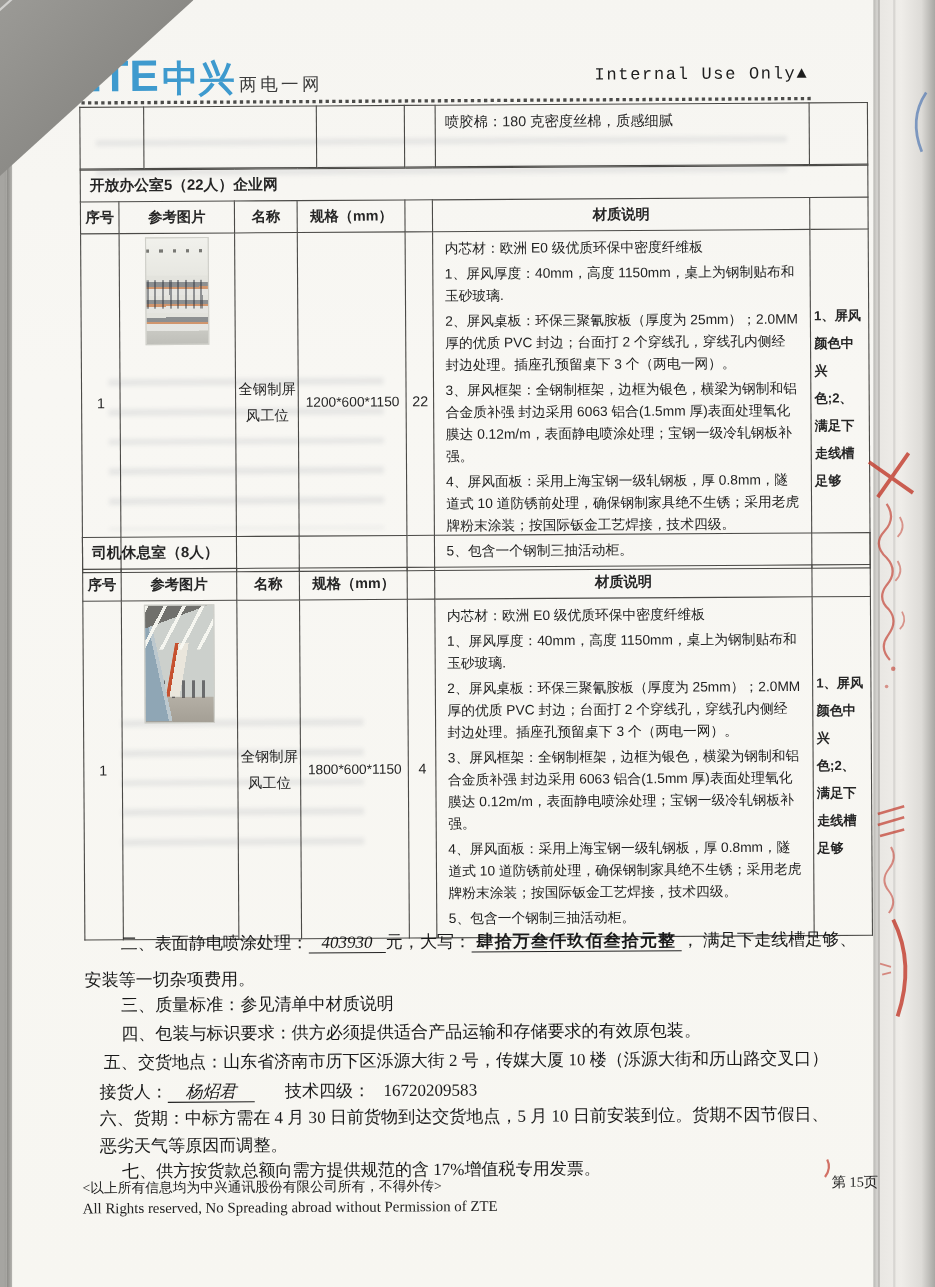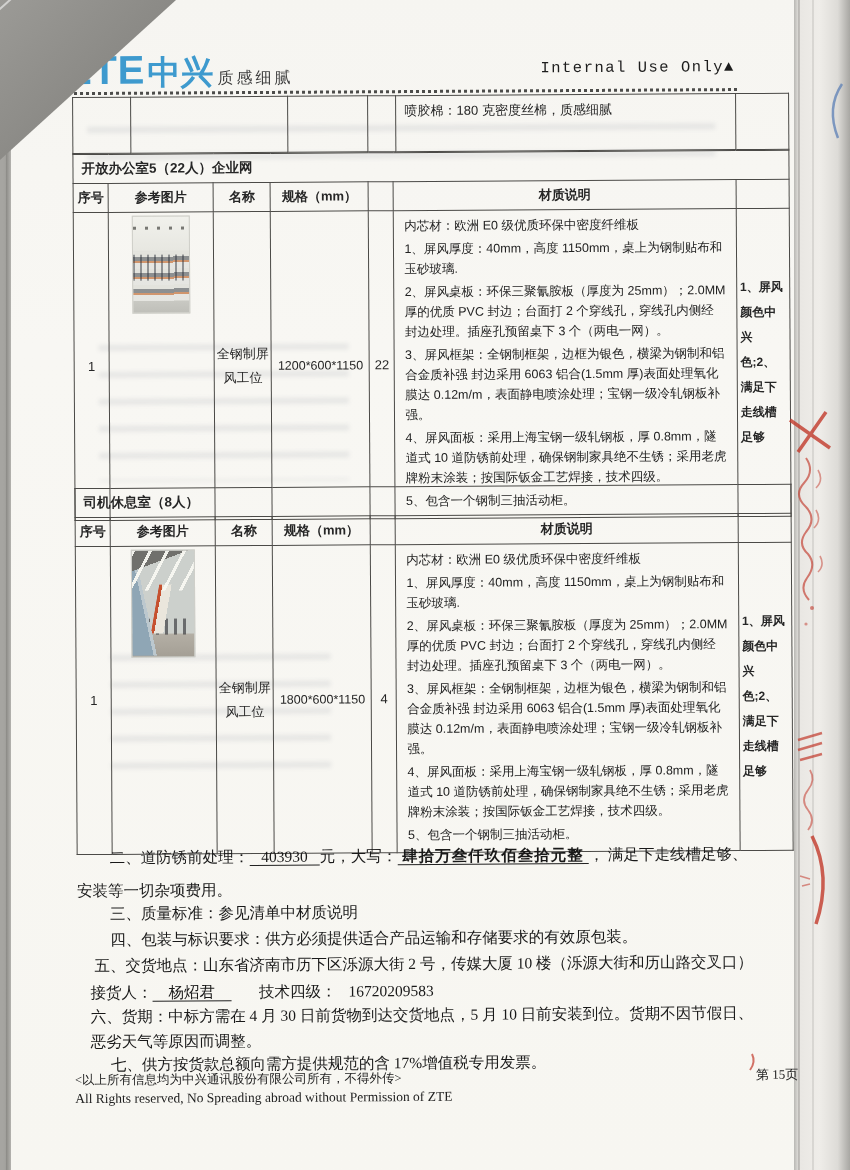--- a/index.html
+++ b/index.html
@@ -63,21 +63,21 @@
       linear-gradient(78deg,#8fa6b5 0%,#8fa6b5 26%,#bcc8ce 26%,#bcc8ce 30%,transparent 30%),
       linear-gradient(100deg,transparent 38%,#c6512f 39%,#c6512f 43%,#eae6dc 43%,#eae6dc 56%,transparent 56%),
       repeating-linear-gradient(90deg,rgba(40,40,45,.6) 0 3px,transparent 3px 9px),
       linear-gradient(#b4afa5,#a49f95);
     background-size:100% 38%,100% 100%,100% 88%,100% 46%,80% 16px,100% 22%;
     background-position:0 0,0 0,0 12px,0 34px,6px 68px,0 100%;
     background-repeat:no-repeat;}
   
   .term{position:absolute;z-index:6;font-family:"Liberation Serif","DejaVu Serif",serif;
     font-size:15.5px;color:#191919;white-space:nowrap;}
-  .uline{border-bottom:1.5px solid #222;padding:0 12px;}
+  .uline{border-bottom:1.5px solid #222;padding:0 12px;font-style:italic;}
   .uline2{border-bottom:1.5px solid #222;padding:0 5px;font-weight:bold;letter-spacing:1px;}
   
   .foot{position:absolute;z-index:6;font-family:"Liberation Serif","DejaVu Serif",serif;color:#222;}
   
   .bleed{position:absolute;z-index:4;opacity:.11;filter:blur(2px);
     background:repeating-linear-gradient(180deg,transparent 0 13px,#5d6575 13px 19px,transparent 19px 27px);}
   
   #marks{position:absolute;left:0;top:0;z-index:50;pointer-events:none;}
 </style>
 </head>
@@ -86,21 +86,21 @@
 <div id="canvas">
   <div id="paper"></div>
   <div id="edge-right">
     <div class="crease" style="left:4px"></div>
     <div class="crease" style="left:18px;opacity:.5"></div>
   </div>
 
   <div id="page-content">
 
     <div id="logo">
-      <span class="zte">ZTE</span><span class="cn">中兴</span><span class="cls">质感细腻</span>
+      <span class="zte">ZTE</span><span class="cn">中兴</span><span class="cls">两电一网</span>
     </div>
     <div id="internal">Internal Use Only▲</div>
     <div id="dots"></div>
 
     <div class="bleed" style="left:90px;top:112px;width:628px;height:46px"></div>
     <div class="bleed" style="left:100px;top:330px;width:250px;height:150px"></div>
     <div class="bleed" style="left:110px;top:640px;width:220px;height:130px"></div>
 
     <table class="tbl" style="top:95px">
       <colgroup>
@@ -205,21 +205,21 @@
           <p>3、屏风框架：全钢制框架，边框为银色，横梁为钢制和铝合金质补强 封边采用 6063 铝合(1.5mm 厚)表面处理氧化膜达 0.12m/m，表面静电喷涂处理；宝钢一级冷轧钢板补强。</p>
           <p>4、屏风面板：采用上海宝钢一级轧钢板，厚 0.8mm，隧道式 10 道防锈前处理，确保钢制家具绝不生锈；采用老虎牌粉末涂装；按国际钣金工艺焊接，技术四级。</p>
           <p>5、包含一个钢制三抽活动柜。</p>
         </td>
         <td class="note">1、屏风颜色中兴色;2、满足下走线槽足够</td>
       </tr>
     </tbody>
       </table>
 
     <div class="term" style="left:108px;top:846px">
-      <span>二、道防锈前处理：</span><span class="uline">403930</span><span>元，大写：</span><span class="uline2">肆拾万叁仟玖佰叁拾元整</span><span>， 满足下走线槽足够、</span>
+      <span>二、表面静电喷涂处理：</span><span class="uline">403930</span><span>元，大写：</span><span class="uline2">肆拾万叁仟玖佰叁拾元整</span><span>， 满足下走线槽足够、</span>
     </div>
     <div class="term" style="left:75px;top:879px">安装等一切杂项费用。</div>
     <div class="term" style="left:108px;top:902px">三、质量标准：参见清单中材质说明</div>
     <div class="term" style="left:108px;top:928px">四、包装与标识要求：供方必须提供适合产品运输和存储要求的有效原包装。</div>
     <div class="term" style="left:92px;top:954px">五、交货地点：山东省济南市历下区泺源大街 2 号，传媒大厦 10 楼（泺源大街和历山路交叉口）</div>
     <div class="term" style="left:88px;top:981px">
       <span>接货人：</span><span class="uline" style="padding:0 16px">杨炤君</span><span style="margin-left:28px">技术四级：</span><span style="margin-left:12px">16720209583</span>
     </div>
     <div class="term" style="left:88px;top:1005px">六、货期：中标方需在 4 月 30 日前货物到达交货地点，5 月 10 日前安装到位。货期不因节假日、</div>
     <div class="term" style="left:88px;top:1030px">恶劣天气等原因而调整。</div>

